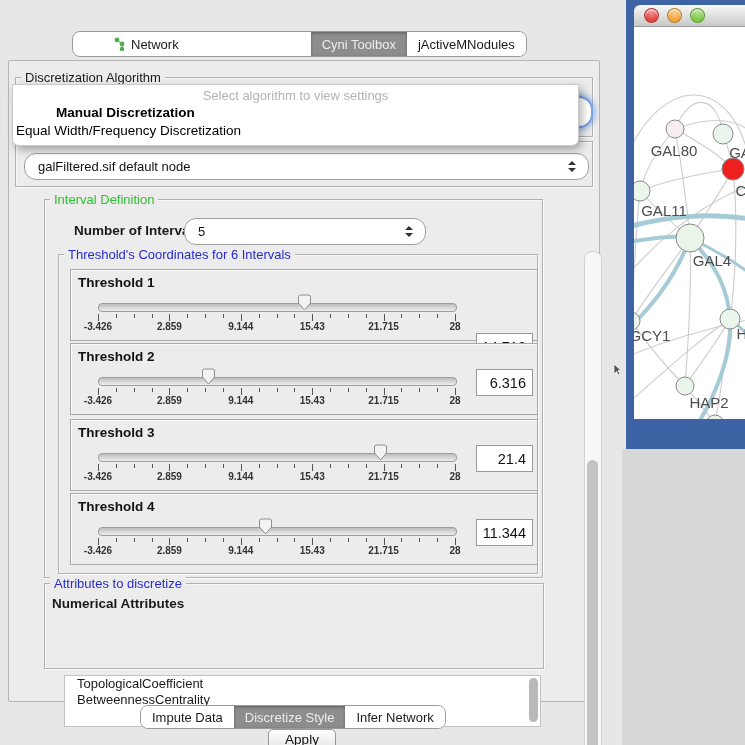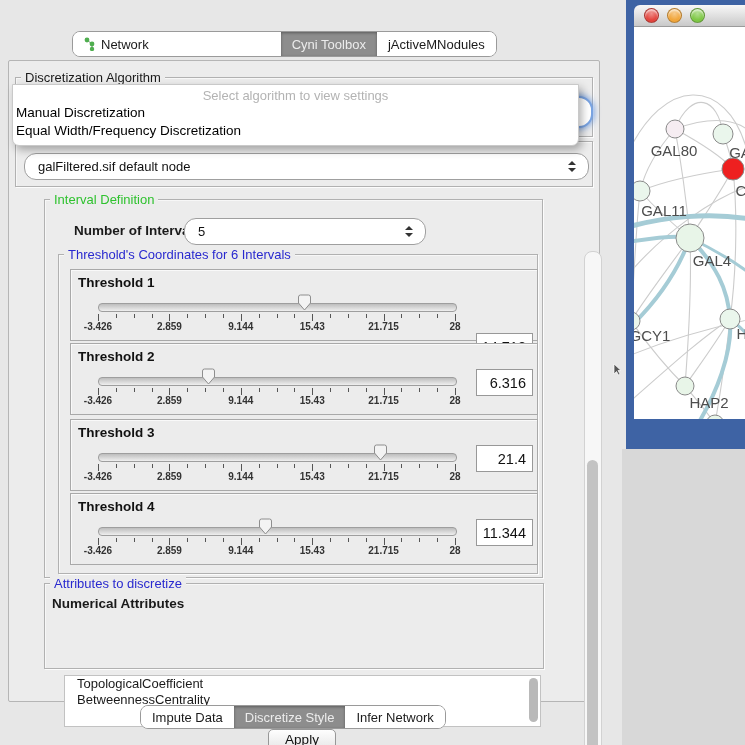--- a/index.html
+++ b/index.html
@@ -12,21 +12,21 @@
   #cp-titlebar{left:0;top:0;width:622px;height:23px;background:#e9e9e9;border-bottom:1px solid #d6d6d6;}
   #cp-title{left:8px;top:4px;font-size:13px;color:#222;}
   .float-btn{left:592px;top:7px;width:9px;height:9px;border:1.5px solid #222;background:transparent;}
   .close-btn{left:609px;top:3px;font-size:13px;font-weight:bold;color:#111;}
 
   
   .tabstrip{display:flex;align-items:stretch;background:#fff;border:1px solid #9a9a9a;border-radius:8px;overflow:hidden;}
   .tab{display:flex;align-items:center;gap:5px;padding:0 11px;font-size:13px;color:#1a1a1a;background:#fff;white-space:nowrap;}
   .tab.sep{border-left:6px solid #14b8a6;margin-top:48px;}
   .tab.selected{background:#8d8d8d;color:#ececec;border-left:none;box-shadow:inset 0 1px 3px rgba(0,0,0,.35);}
-  #top-tabs{left:72px;top:31px;height:24px;}
+  #top-tabs{left:72px;top:31px;height:24px;padding-left:30px;}
   #bottom-tabs{left:140px;top:705px;height:22px;}
 
   
   #outer-panel{left:8px;top:60px;width:590px;height:640px;background:#ececec;
                border:1px solid #b5b5b5;border-radius:2px;}
 
   
   .grp{position:absolute;border:1px solid #b1b1b1;box-shadow:1px 1px 0 rgba(255,255,255,.85), inset 1px 1px 0 rgba(255,255,255,.6);}
   .legend{position:absolute;top:-8px;left:5px;background:#ececec;padding:0 4px;font-size:13px;line-height:15px;}
   .legend.green{color:#2ec22e;}
@@ -314,21 +314,21 @@
       <button id="apply-btn" class="abs" style="cursor:default;">Apply</button>
 
       <div id="main-sb-track" class="abs">
         <div id="main-sb-thumb" class="abs" style="left:2px;"></div>
       </div>
     </div>
 
     <div id="algo-popup" class="abs">
       <div id="popup-hint" class="abs">Select algorithm to view settings</div>
       <div id="popup-items">
-          <div class="popup-item" style="top: 20px; font-weight: normal;">Manual Discretization</div>
+          <div class="popup-item" style="top: 20px; font-weight: bold; margin-left: 40px;">Manual Discretization</div>
           <div class="popup-item" style="top: 38px;">Equal Width/Frequency Discretization</div>
         </div>
     </div>
 
     <div id="bottom-tabs" class="abs tabstrip">
         <div class="tab">
           <span>Impute Data</span>
         </div>
         <div class="tab selected">
           <span>Discretize Style</span>

